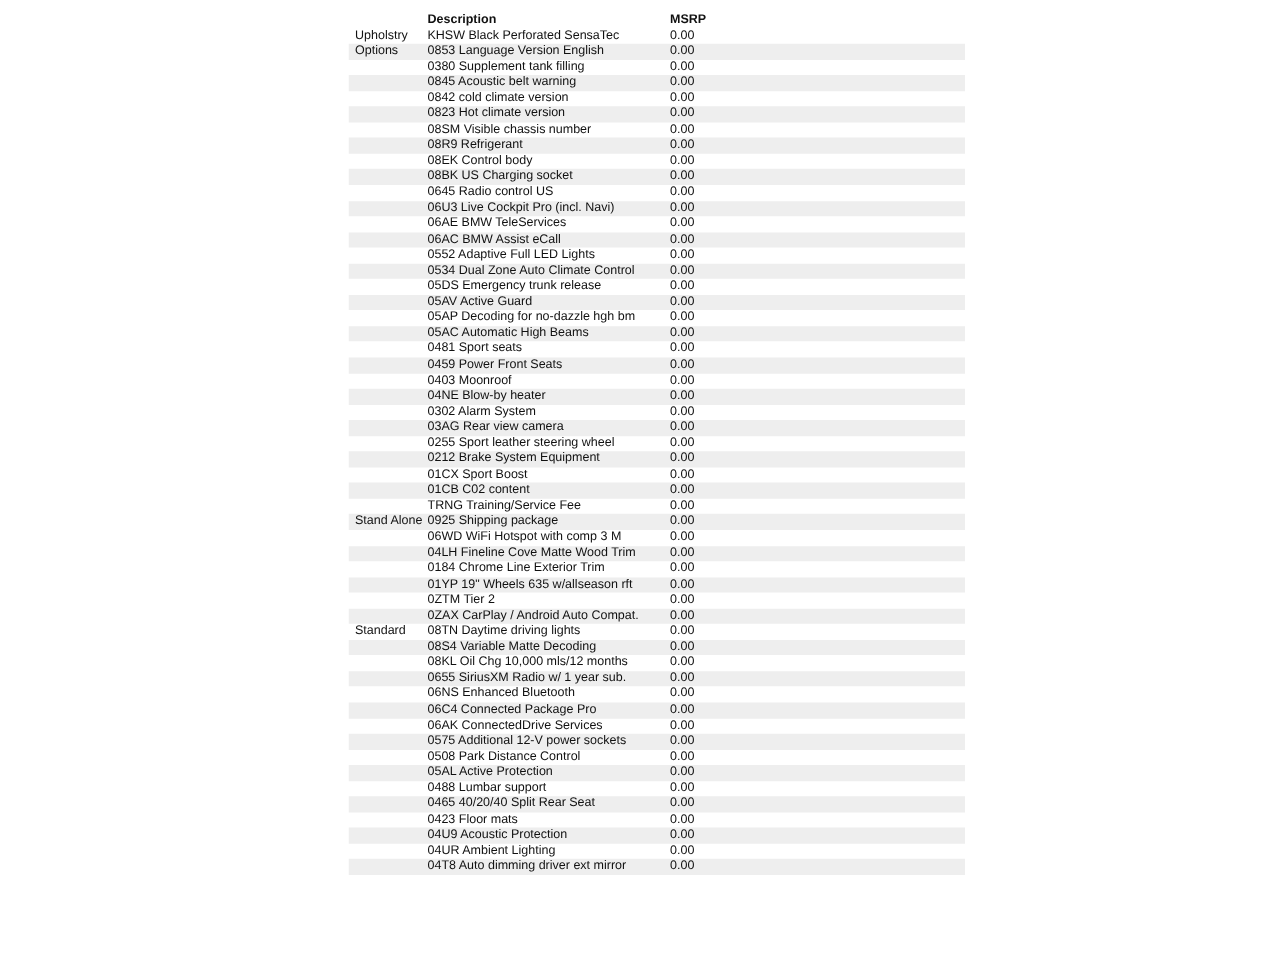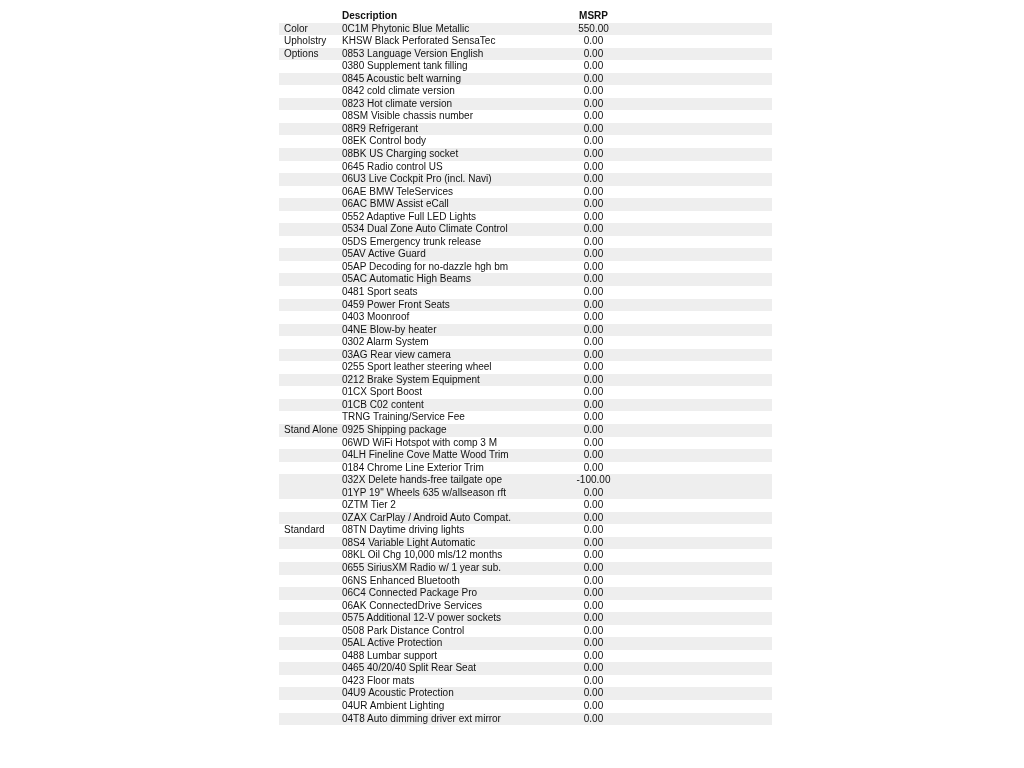--- a/index.html
+++ b/index.html
@@ -43,45 +43,39 @@
     overflow: hidden;
     flex: 0 0 auto;
   }
   .desc {
     width: 194px;
     overflow: hidden;
     flex: 0 0 auto;
   }
   .msrp {
     width: 115px;
-    text-align: center;
+    text-align: left;
     flex: 0 0 auto;
   }
   .pad {
     width: 121px;
     flex: 0 0 auto;
   }
 </style>
 </head>
 <body>
 
 <div class="doc-table">
   <div class="row header">
     <span class="cat"></span>
     <span class="desc">Description</span>
     <span class="msrp">MSRP</span>
     <span class="pad"></span>
   </div>
   <div id="table-body">
-      <div class="row alt">
-        <span class="cat">Color</span>
-        <span class="desc">0C1M Phytonic Blue Metallic</span>
-        <span class="msrp">550.00</span>
-        <span class="pad"></span>
-      </div>
       <div class="row">
         <span class="cat">Upholstry</span>
         <span class="desc">KHSW Black Perforated SensaTec</span>
         <span class="msrp">0.00</span>
         <span class="pad"></span>
       </div>
       <div class="row alt">
         <span class="cat">Options</span>
         <span class="desc">0853 Language Version English</span>
         <span class="msrp">0.00</span>
@@ -280,26 +274,20 @@
         <span class="pad"></span>
       </div>
       <div class="row">
         <span class="cat"></span>
         <span class="desc">0184 Chrome Line Exterior Trim</span>
         <span class="msrp">0.00</span>
         <span class="pad"></span>
       </div>
       <div class="row alt">
         <span class="cat"></span>
-        <span class="desc">032X Delete hands-free tailgate ope</span>
-        <span class="msrp">-100.00</span>
-        <span class="pad"></span>
-      </div>
-      <div class="row alt">
-        <span class="cat"></span>
         <span class="desc">01YP 19" Wheels 635 w/allseason rft</span>
         <span class="msrp">0.00</span>
         <span class="pad"></span>
       </div>
       <div class="row">
         <span class="cat"></span>
         <span class="desc">0ZTM Tier 2</span>
         <span class="msrp">0.00</span>
         <span class="pad"></span>
       </div>
@@ -310,21 +298,21 @@
         <span class="pad"></span>
       </div>
       <div class="row">
         <span class="cat">Standard</span>
         <span class="desc">08TN Daytime driving lights</span>
         <span class="msrp">0.00</span>
         <span class="pad"></span>
       </div>
       <div class="row alt">
         <span class="cat"></span>
-        <span class="desc">08S4 Variable Light Automatic</span>
+        <span class="desc">08S4 Variable Matte Decoding</span>
         <span class="msrp">0.00</span>
         <span class="pad"></span>
       </div>
       <div class="row">
         <span class="cat"></span>
         <span class="desc">08KL Oil Chg 10,000 mls/12 months</span>
         <span class="msrp">0.00</span>
         <span class="pad"></span>
       </div>
       <div class="row alt">

